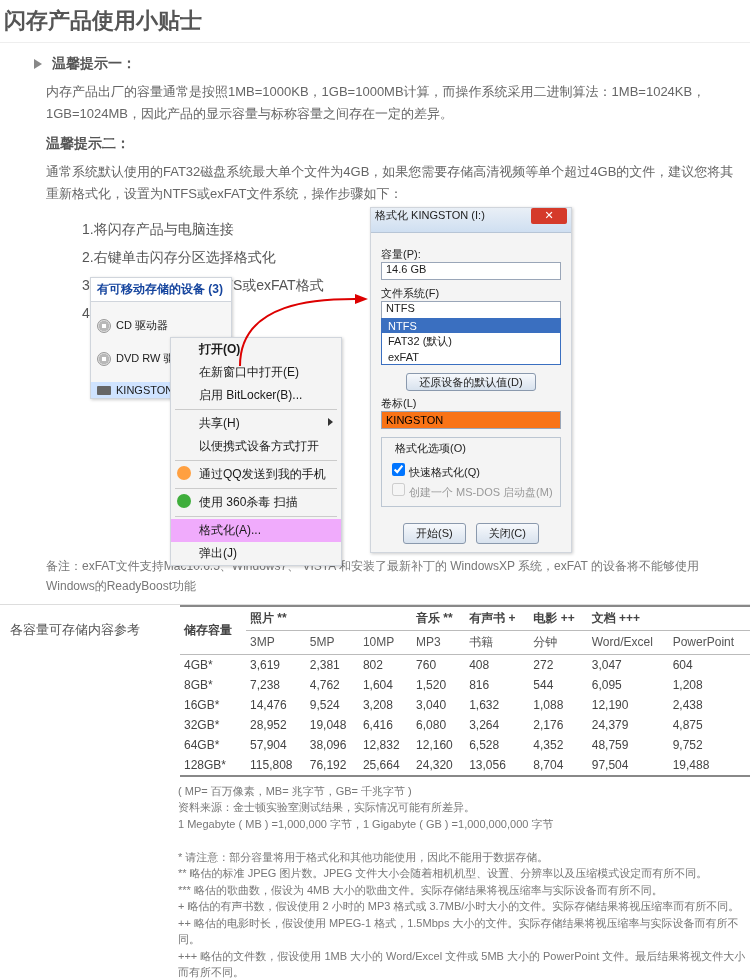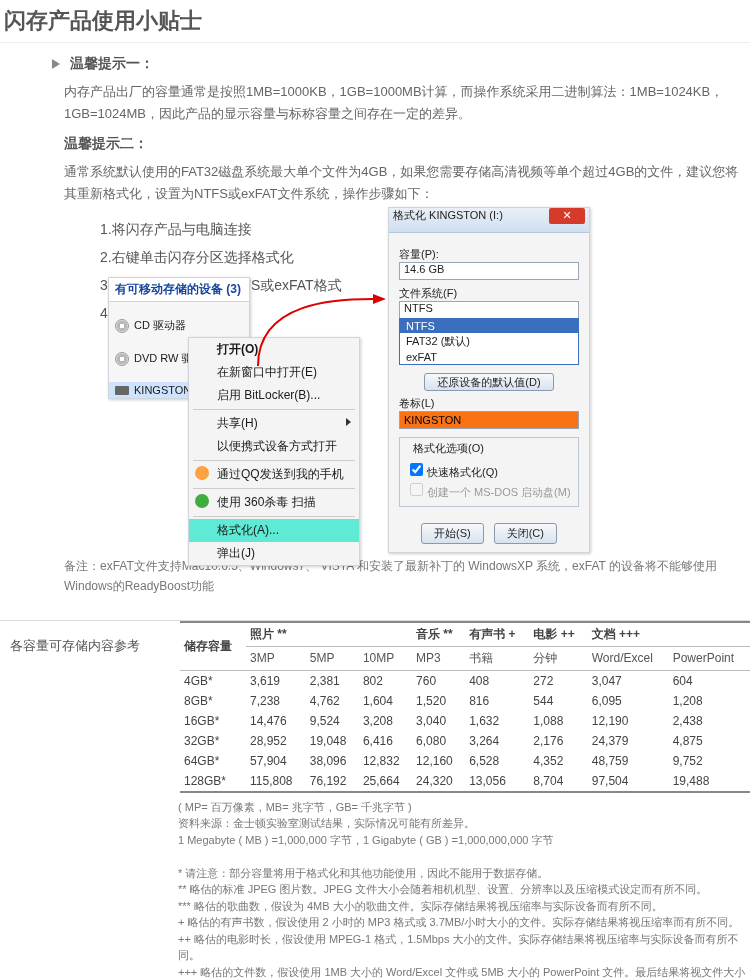--- a/index.html
+++ b/index.html
@@ -13,21 +13,21 @@
   }
   .page-title {
     font-size: 22px;
     color: #555;
     font-weight: bold;
     padding: 6px 4px;
     border-bottom: 1px solid #eee;
     margin-bottom: 12px;
   }
   .section {
-    padding: 0 10px 0 28px;
+    padding: 0 10px 0 10px;
   }
   .subhead {
     color: #555;
     margin: 10px 0 8px 24px;
     font-size: 14px;
   }
   .play-tri {
     display:inline-block;
     width:0;height:0;
     border-left:8px solid #888;
@@ -94,21 +94,21 @@
   
   .ctxmenu {
     left:80px; top:130px; width:170px;
     background:#f4f4f4;
   }
   .ctxmenu .mi {
     padding:3px 10px 3px 28px;
     font-size:12px;
     position:relative;
   }
-  .ctxmenu .mi.hl { background:#5eead4; }
+  .ctxmenu .mi.hl { background:#f0abfc; }
   .ctxmenu .sep { height:1px;background:#cbcbcb;margin:2px 4px; }
   .ctxmenu .mi .ar {
     position:absolute; right:8px; top:6px;
     border-left:5px solid #333;
     border-top:4px solid transparent;
     border-bottom:4px solid transparent;
     width:0;height:0;
   }
   .ctxmenu .ic {
     position:absolute; left:6px; top:3px;
@@ -185,21 +185,21 @@
   .red-arrow {
     position:absolute;
     left:140px; top:84px;
     width:140px; height:80px;
   }
   .red-arrow svg { overflow:visible; }
   .remark {
     color:#777;
     font-size:12px;
     line-height:1.6;
-    margin: 6px 0 24px 36px;
+    margin: 6px 0 8px 36px;
   }
   
   .table-title {
     font-size:13px;
     color:#555;
     float:left;
     width:170px;
     padding:16px 0 0 10px;
   }
   .table-wrap {

